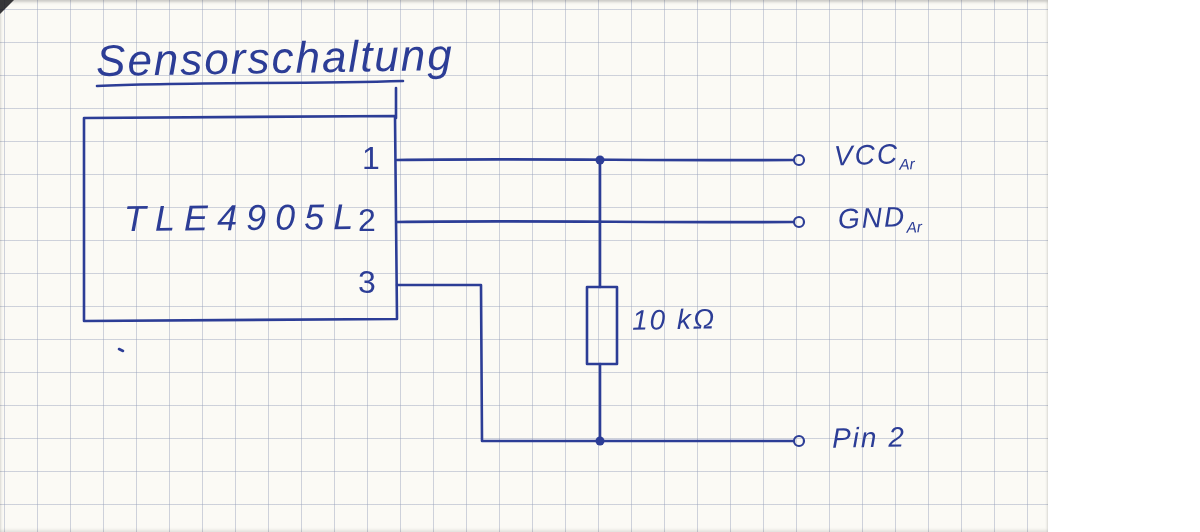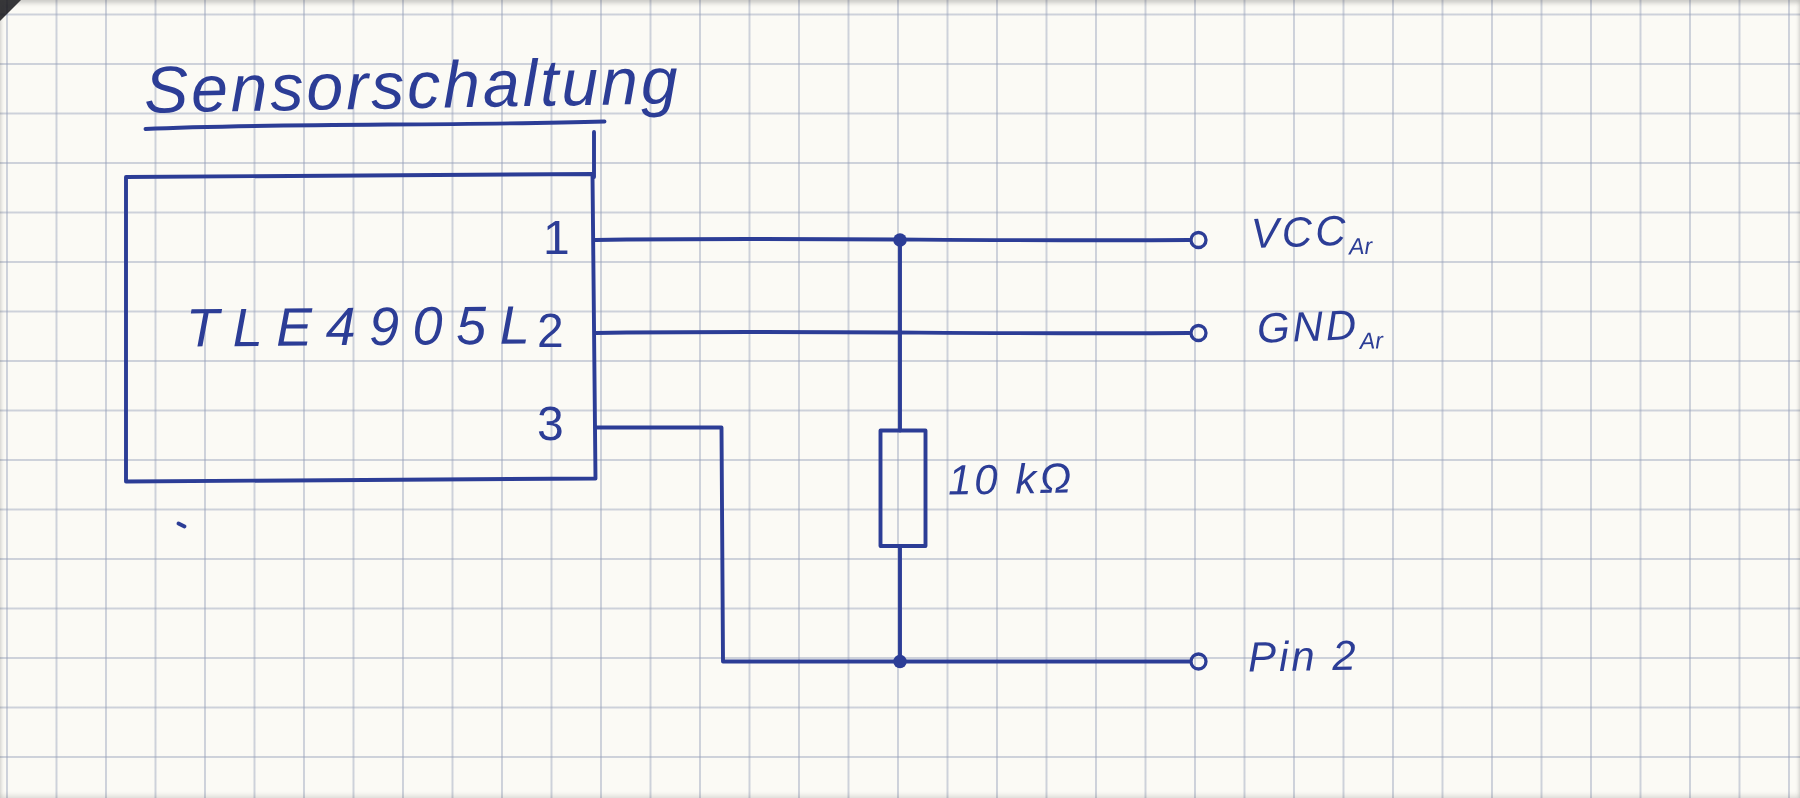--- a/index.html
+++ b/index.html
@@ -6,21 +6,21 @@
     margin: 0;
     padding: 0;
     width: 1200px;
     height: 532px;
     overflow: hidden;
     font-family: "Liberation Sans", sans-serif;
   }
 
   .paper {
     position: relative;
-    width: 1200px;
+    width: 1048px;
     height: 532px;
     background-color: #fbfaf5;
     background-image:
       linear-gradient(to right, rgba(150,160,185,0.45) 1px, transparent 1px),
       linear-gradient(to bottom, rgba(150,160,185,0.45) 1px, transparent 1px);
     background-size: 33px 33px;
     background-position: 4px 9px;
   }
 
   

